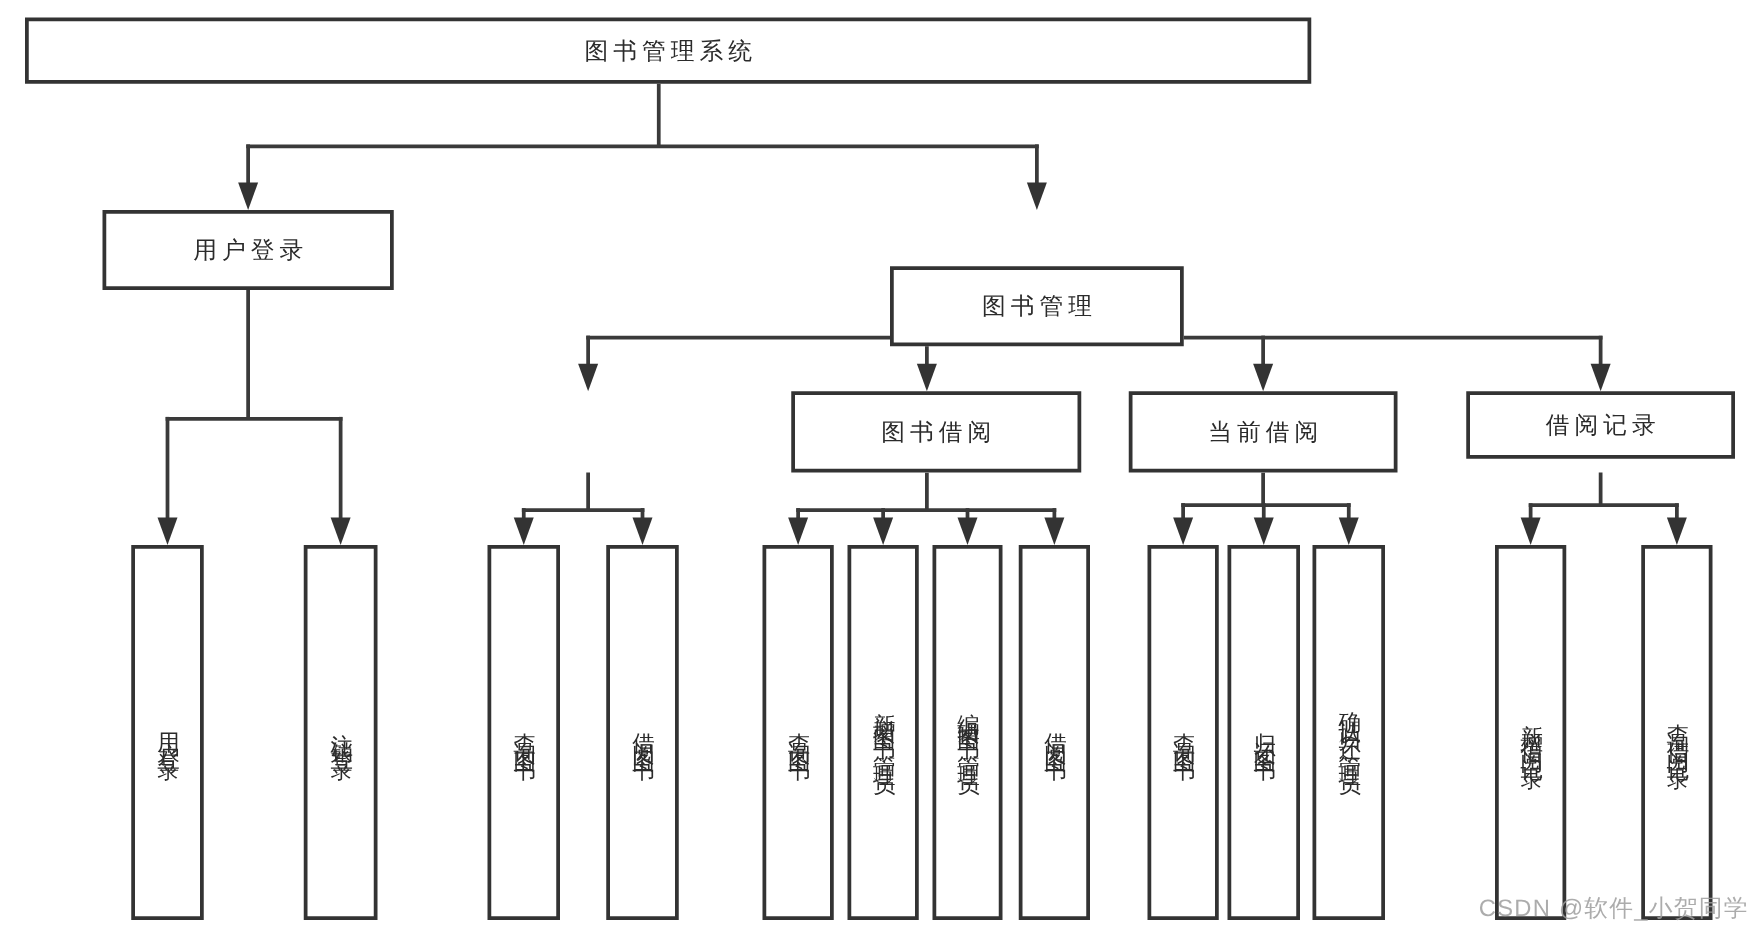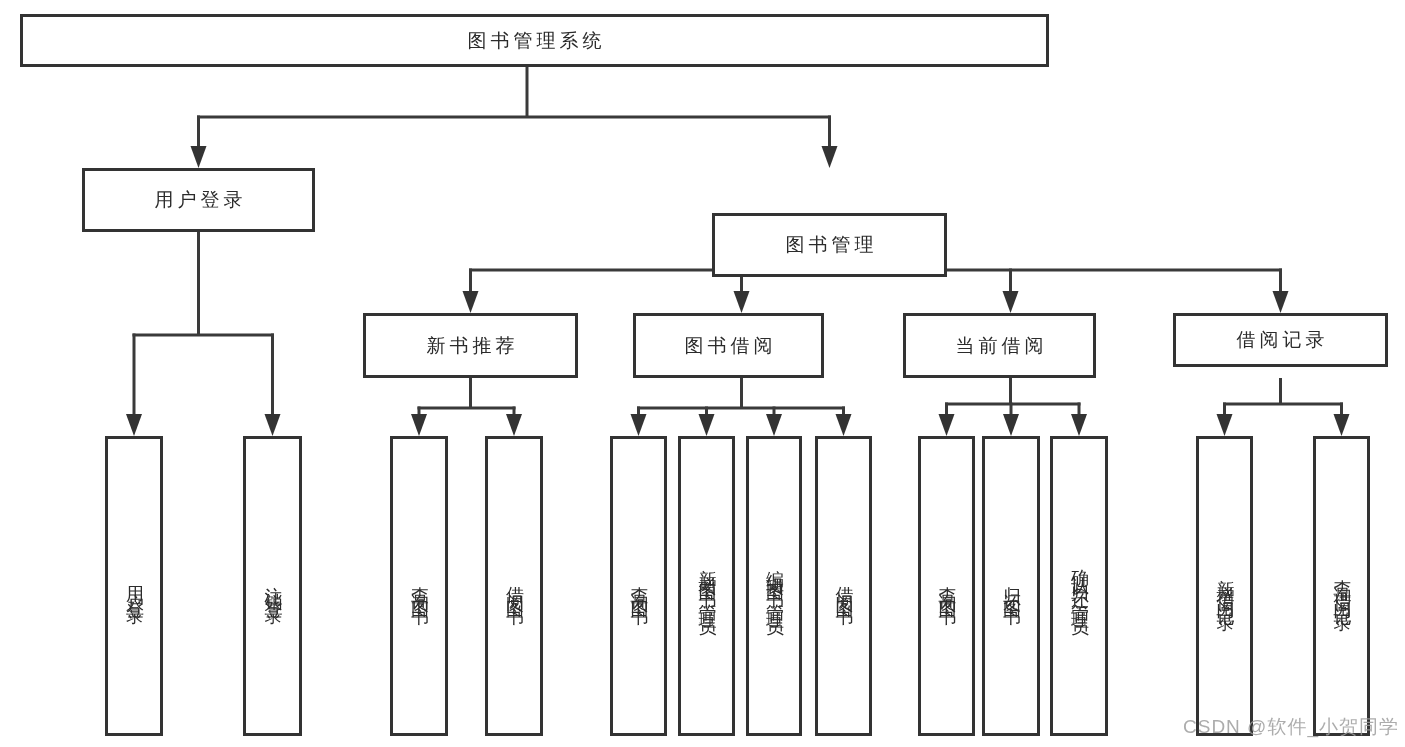--- a/index.html
+++ b/index.html
@@ -132,27 +132,24 @@
     <span class="hlabel">图书管理系统</span>
   </div>
 
   <div class="box" style="left:82px; top:168px; width:233px; height:64px;">
     <span class="hlabel">用户登录</span>
   </div>
   <div class="box" style="left:712px; top:168px; width:235px; height:64px;margin-top:45px;">
     <span class="hlabel">图书管理</span>
   </div>
 
-  <div class="box" style="left:363px; top:313px; width:215px; height:65px;">
-    <span class="hlabel">新书推荐</span>
-  </div>
-  <div class="box" style="left:633px; top:313px; width:191px; height:65px;">
+  <div class="box" style="left:633px; top:313px; width:232px; height:65px;">
     <span class="hlabel">图书借阅</span>
   </div>
-  <div class="box" style="left:903px; top:313px; width:193px; height:65px;">
+  <div class="box" style="left:903px; top:313px; width:215px; height:65px;">
     <span class="hlabel">当前借阅</span>
   </div>
   <div class="box" style="left:1173px; top:313px; width:215px; height:54px;">
     <span class="hlabel">借阅记录</span>
   </div>
 
   <div class="box vbox" style="left:105px; top:436px; width:58px; height:300px;">
     <span class="vlabel">用户登录</span>
   </div>
   <div class="box vbox" style="left:243px; top:436px; width:59px; height:300px;">

